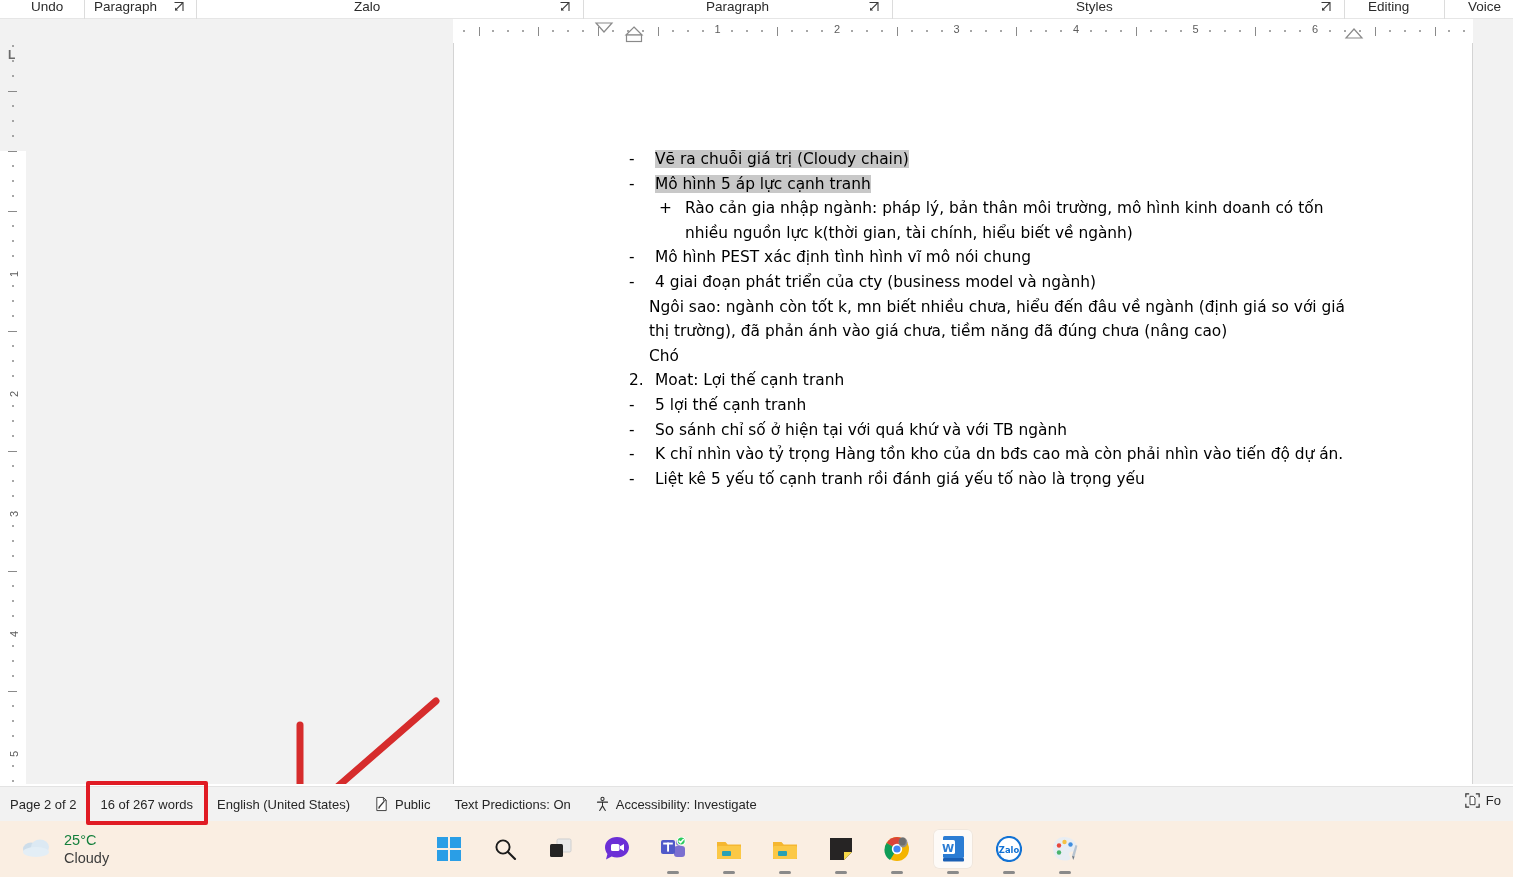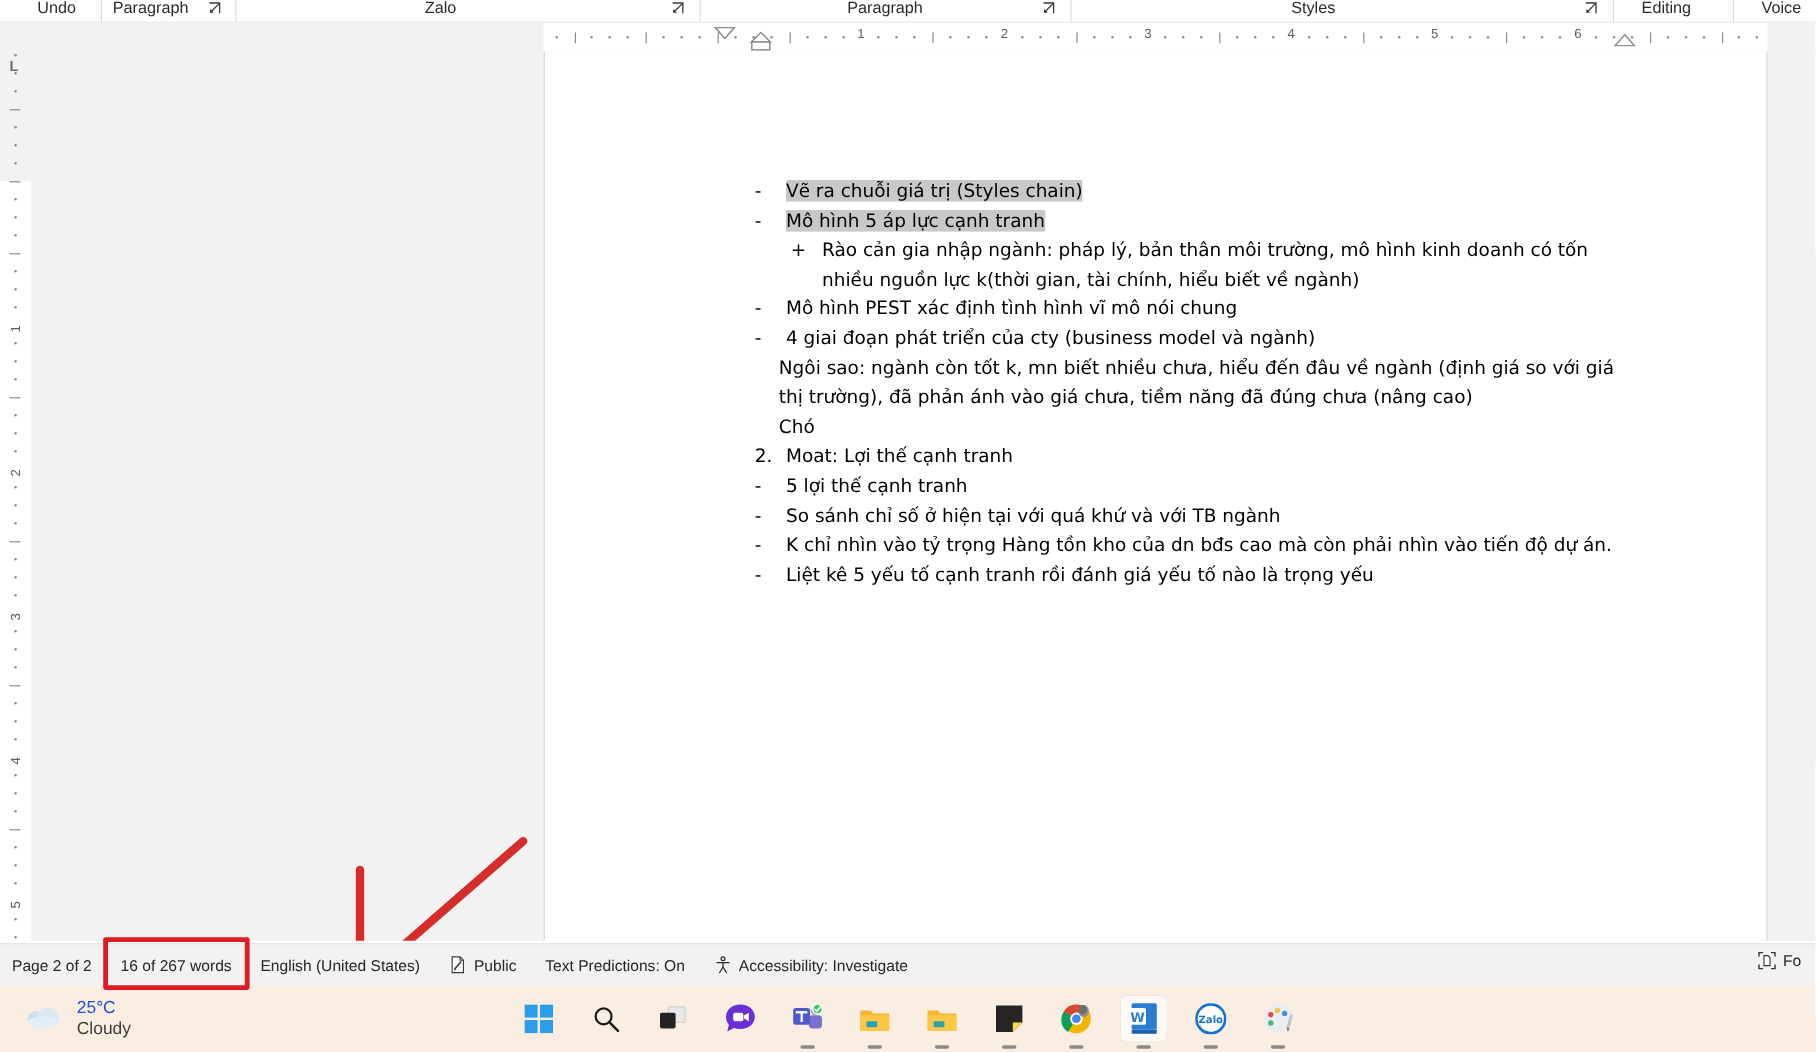--- a/index.html
+++ b/index.html
@@ -157,21 +157,21 @@
   .taskbar {
     position: absolute; left: 0; top: 821px; width: 1513px; height: 56px;
     background: #faeee2;
     display: flex; align-items: center;
   }
   .weather {
     display: flex; align-items: center; gap: 10px;
     margin-left: 20px; height: 100%;
   }
   .weather-txt { line-height: 1.25; }
-  .weather-temp { font-size: 14.5px; color: #1d4ed8; }
+  .weather-temp { font-size: 14.5px; color: #15803d; }
   .weather-cond { font-size: 14.5px; color: #3c3c3c; }
   .tray {
     position: absolute; left: 50%; transform: translateX(-50%);
     display: flex; align-items: center; gap: 16px; height: 56px;
   }
   .tb-app {
     position: relative;
     width: 40px; height: 40px;
     display: flex; align-items: center; justify-content: center;
     border-radius: 6px;
@@ -377,21 +377,21 @@
         <div class="vr-tick vr-minor" style="top: 737px;"></div>
       </div>
   </div>
 
   <div class="canvas">
     <div class="page-left-pane"></div>
     <div class="page">
       <div class="doc-body" id="doc-body">
           <div class="li">
             <span class="mk">-</span>
-            <span class="tx"><span class="hl">Vẽ ra chuỗi giá trị (Styles chain)</span></span>
+            <span class="tx"><span class="hl">Vẽ ra chuỗi giá trị (Cloudy chain)</span></span>
           </div>
           <div class="li">
             <span class="mk">-</span>
             <span class="tx"><span class="hl">Mô hình 5 áp lực cạnh tranh</span></span>
           </div>
           <div class="li lvl2">
             <span class="mk">+</span>
             <span class="tx"><span>Rào cản gia nhập ngành: pháp lý, bản thân môi trường, mô hình kinh doanh có tốn nhiều nguồn lực k(thời gian, tài chính, hiểu biết về ngành)</span></span>
           </div>
           <div class="li">

